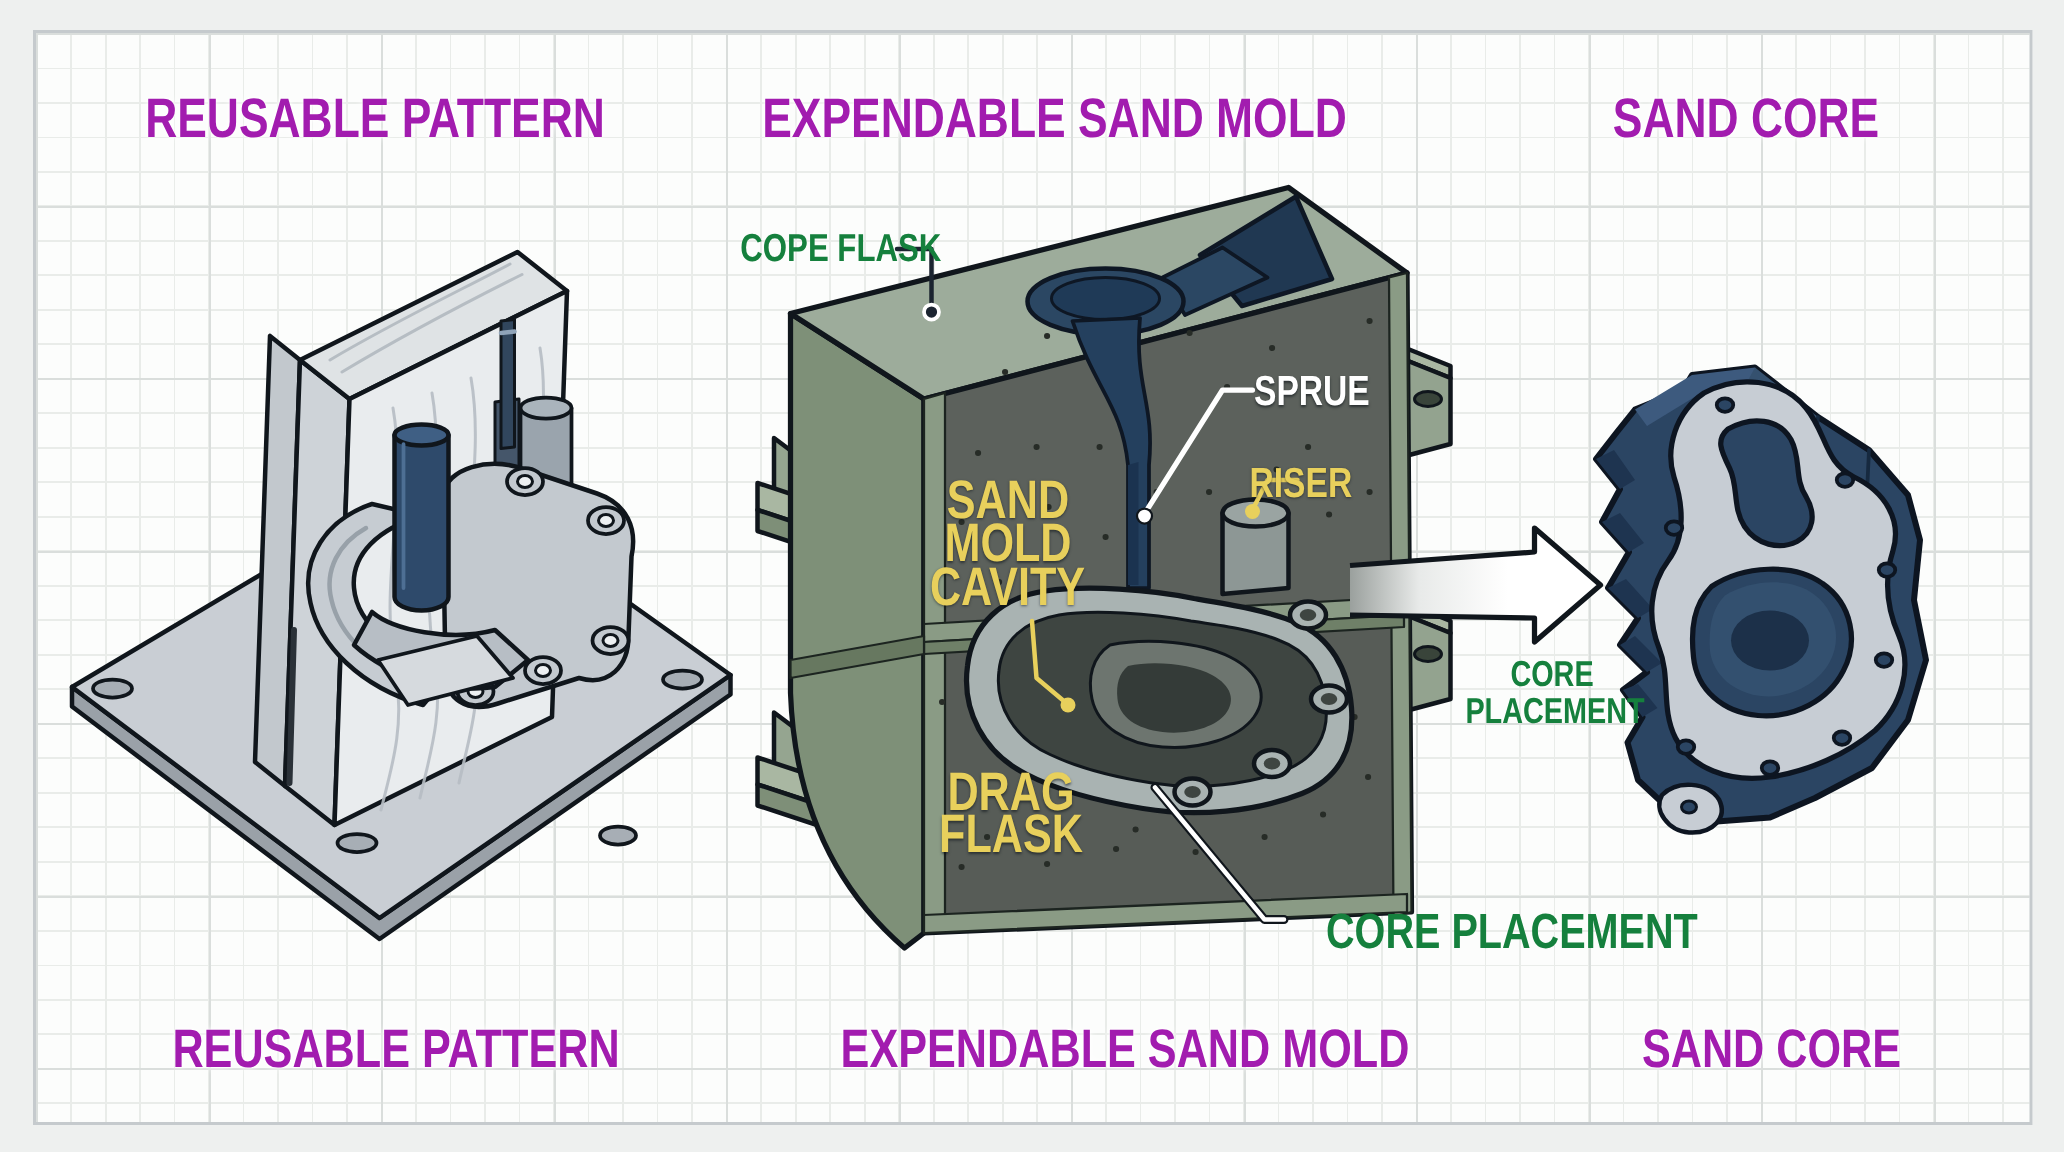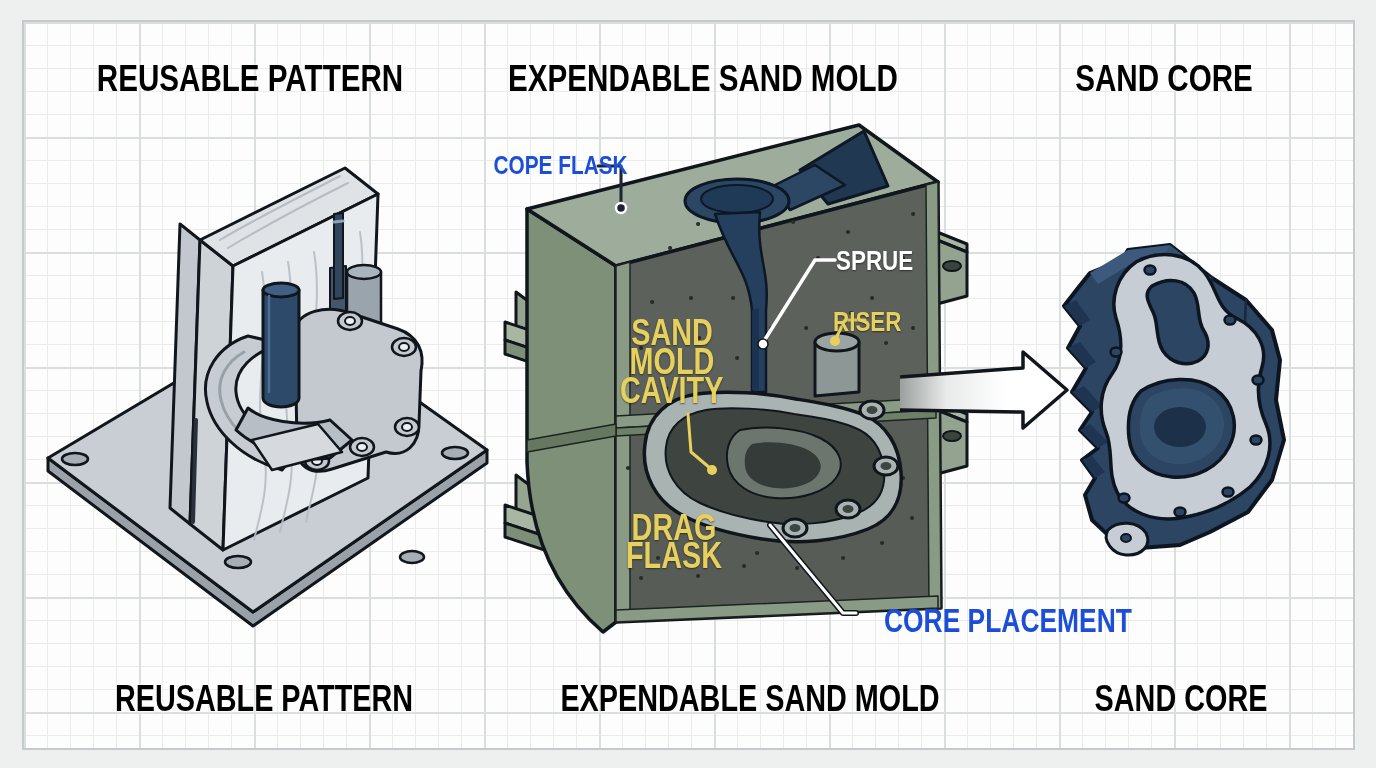--- a/index.html
+++ b/index.html
@@ -6,25 +6,25 @@
   .stage{position:relative;width:1376px;height:768px;overflow:hidden;
          background:#eef0ef;font-family:"Liberation Sans",sans-serif;}
   .frame{position:absolute;left:22px;top:20px;width:1329px;height:726px;
          border:2px solid #c5cacd;background-color:#fcfdfc;
          background-image:
            repeating-linear-gradient(to right,#dadedc 0 1.5px,transparent 1.5px 115px),
            repeating-linear-gradient(to bottom,#dadedc 0 1.5px,transparent 1.5px 115px),
            repeating-linear-gradient(to right,#e9ece9 0 1px,transparent 1px 23px),
            repeating-linear-gradient(to bottom,#e9ece9 0 1px,transparent 1px 23px);}
   svg.canvas{position:absolute;left:0;top:0;}
-  .lbl{position:absolute;font-weight:bold;color:#1d4ed8;white-space:nowrap;}
+  .lbl{position:absolute;font-weight:bold;color:#15803d;white-space:nowrap;}
   .cond{display:inline-block;transform:scaleX(0.8);transform-origin:center;}
   .o-left .cond{transform-origin:left center;}
   .o-right .cond{transform-origin:right center;}
-  .title{font-size:37px;letter-spacing:0px;color:#000000;
+  .title{font-size:37px;letter-spacing:0px;color:#a21caf;
          text-shadow:0 0 6px #ffffff,0 0 2px #ffffff;}
   .title-b{font-size:36px;}
   .ctr{transform:translateX(-50%);}
   .yellow{color:#e8d05c;text-shadow:0 1px 2px rgba(10,16,22,.55);}
   .white{color:#ffffff;text-shadow:0 1px 2px rgba(10,16,22,.6);text-decoration:underline;}
   .lines{text-align:center;line-height:29px;}
 </style>
 </head>
 <body>
 
@@ -242,13 +242,17 @@
     <div><span class="cond">CAVITY</span></div>
   </div>
 
   <div class="lbl yellow lines" style="left:604px;top:514px;width:140px;font-size:36px;line-height:28px;">
     <div><span class="cond">DRAG</span></div>
     <div><span class="cond">FLASK</span></div>
   </div>
 
   <div class="lbl o-left" style="left:884px;top:602px;font-size:33px;"><span class="cond">CORE PLACEMENT</span></div>
 
+  <div class="lbl lines" style="left:962px;top:437px;width:145px;font-size:24px;line-height:25px;">
+    <div><span class="cond">CORE</span></div>
+    <div><span class="cond">PLACEMENT</span></div>
+  </div>
 </div>
 
 </body></html>

